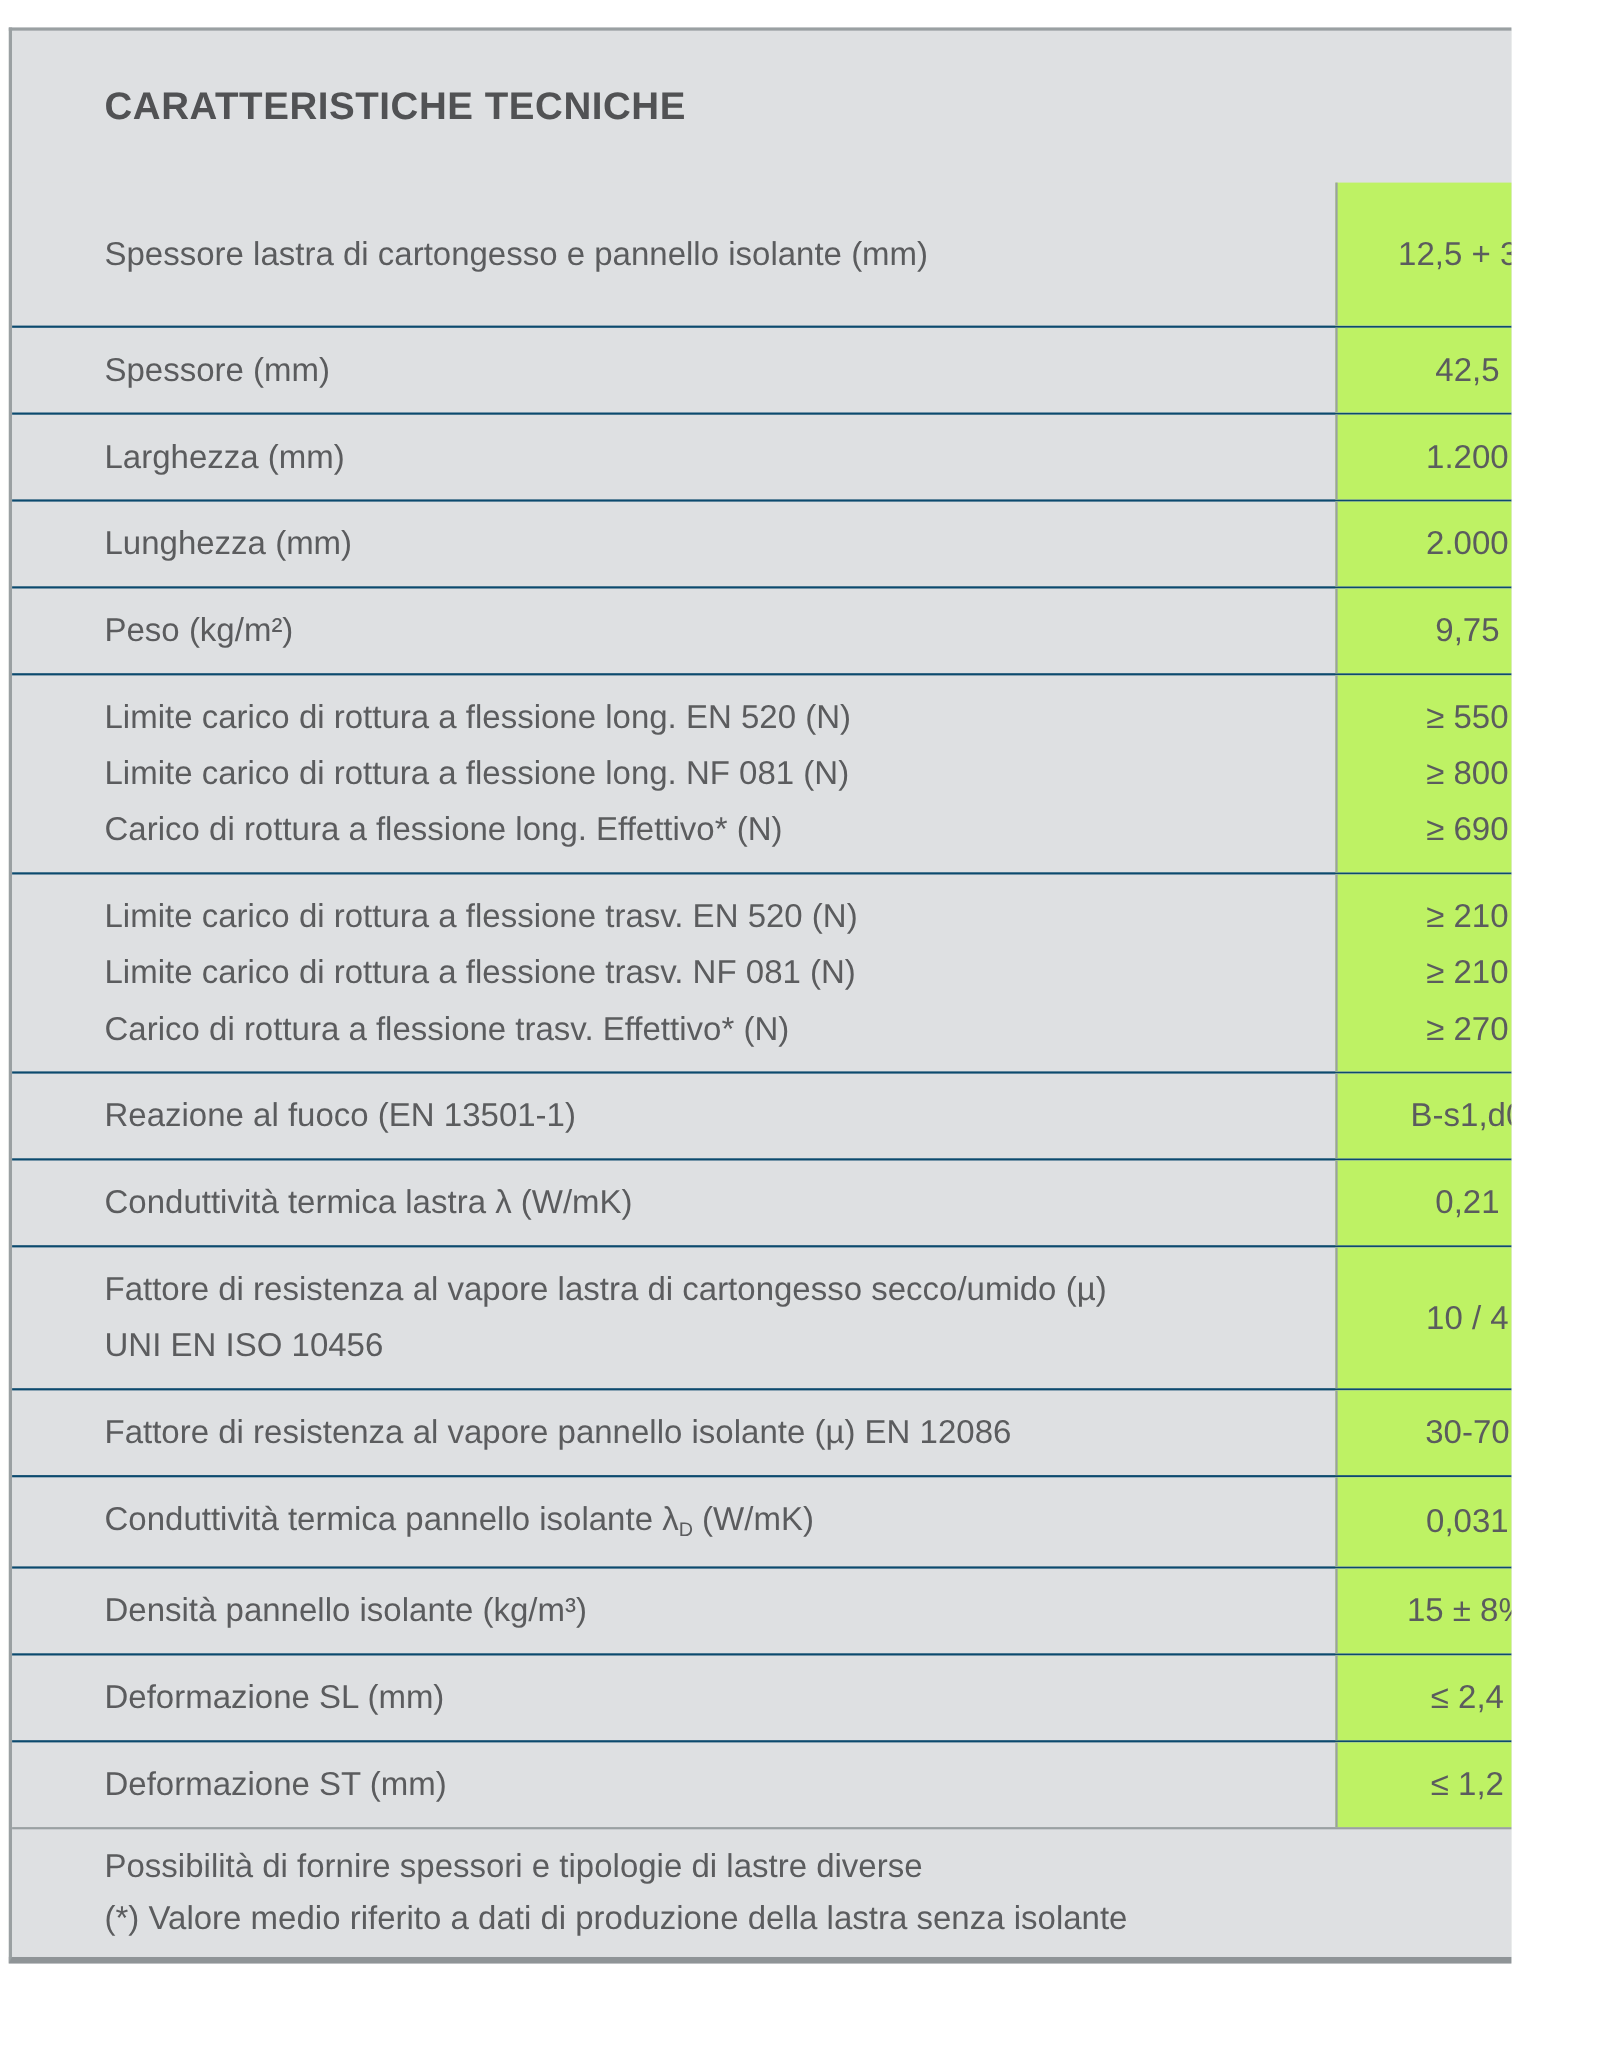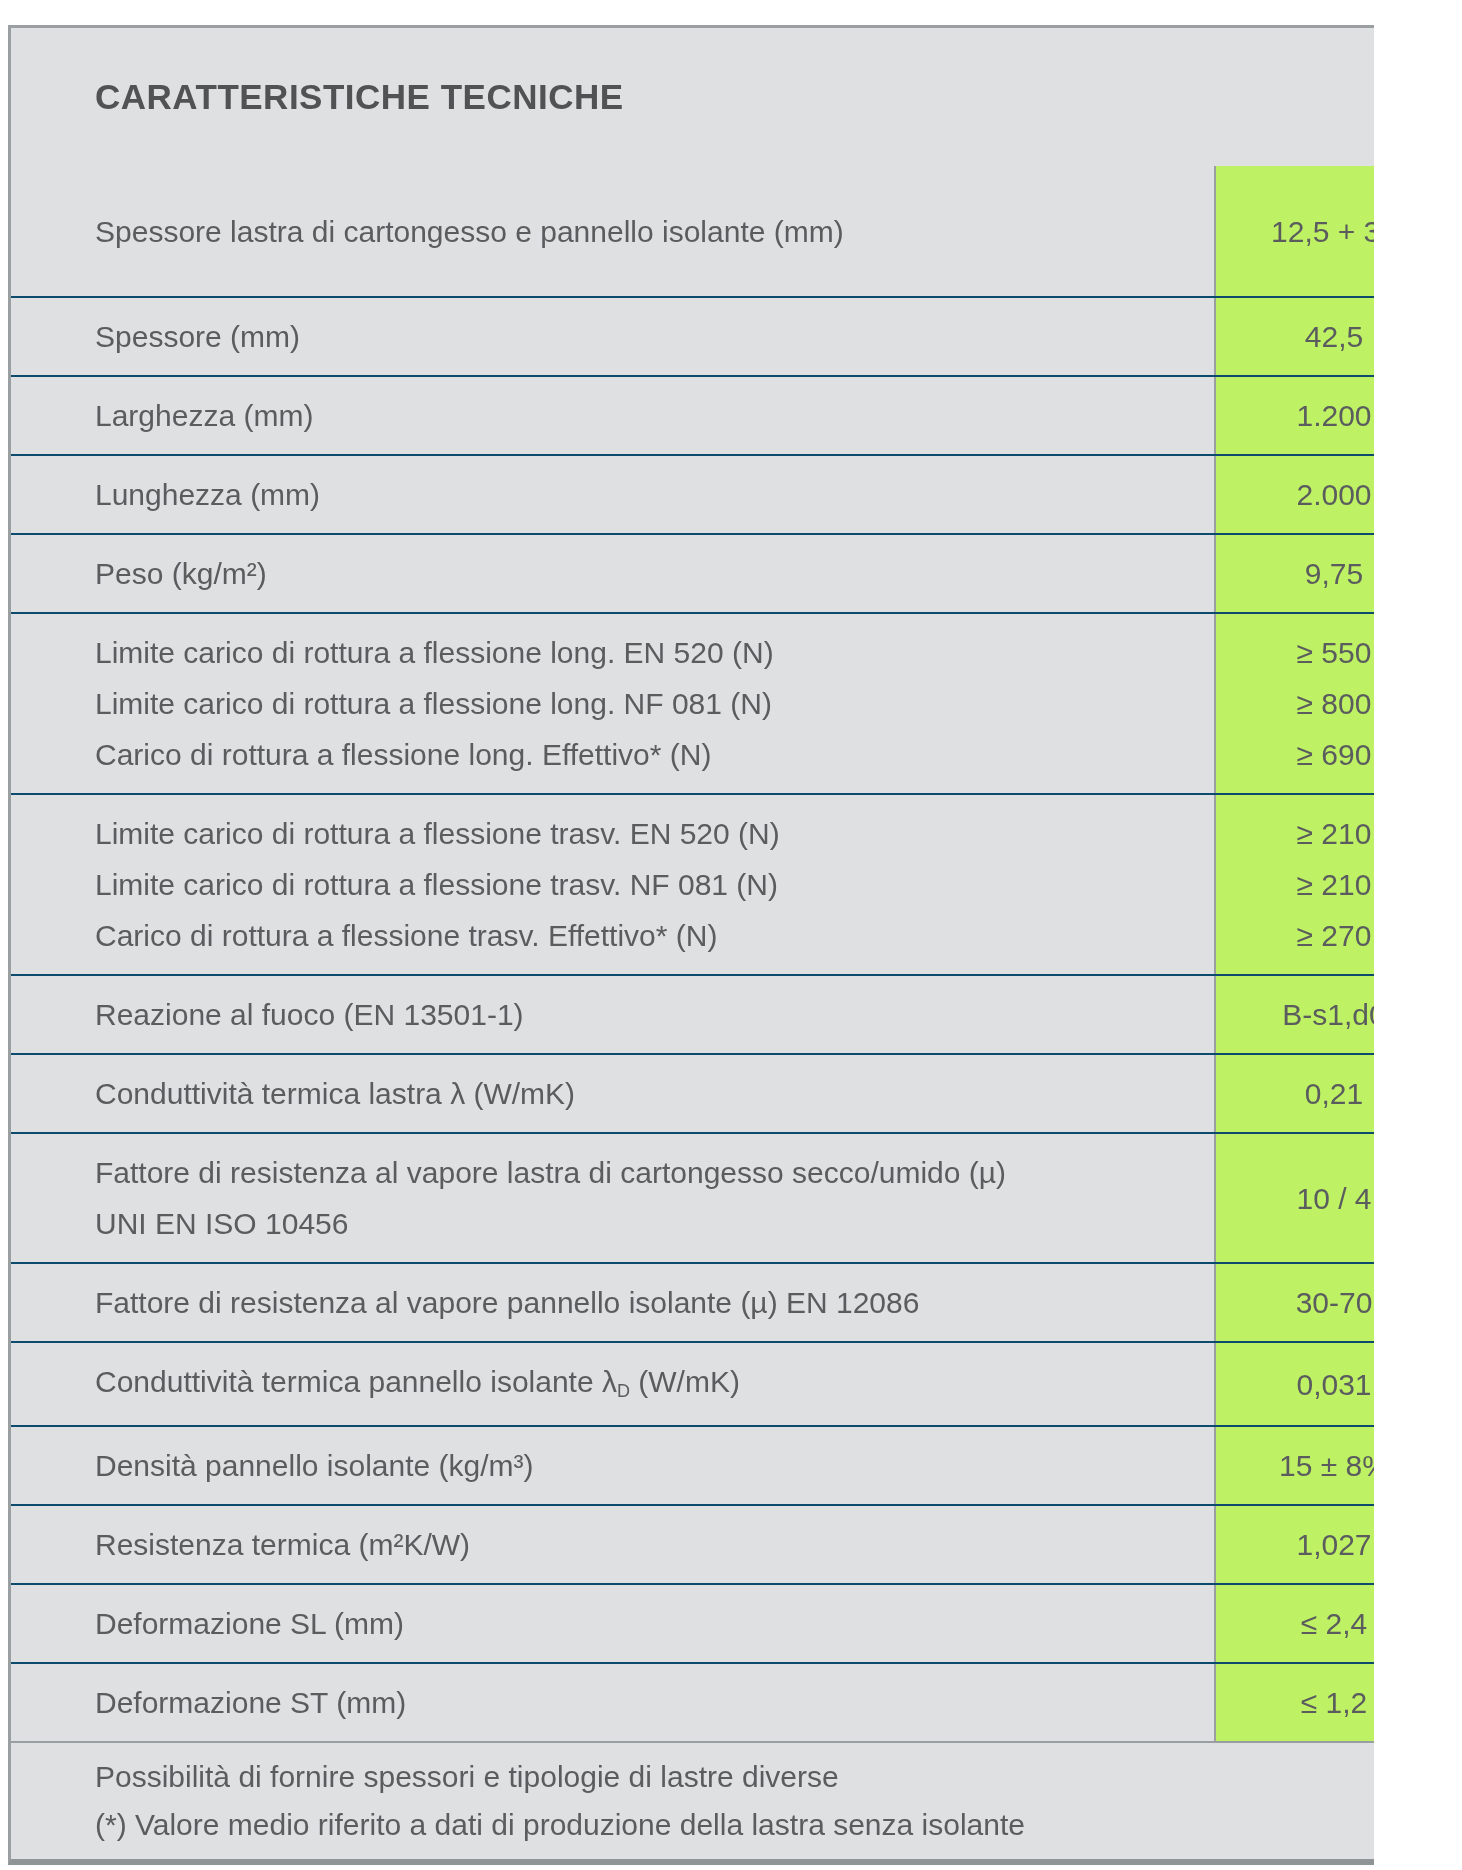--- a/index.html
+++ b/index.html
@@ -224,28 +224,20 @@
 
   <div class="row data-row">
     <div class="label-cell">
             <div class="cell-line">Densità pannello isolante (kg/m³)</div>
           </div>
     <div class="value-cell">
             <div class="cell-line">15 ± 8%</div>
           </div>
   </div>
 
-  <div class="row data-row">
-    <div class="label-cell">
-            <div class="cell-line">Resistenza termica (m²K/W)</div>
-          </div>
-    <div class="value-cell">
-            <div class="cell-line">1,027</div>
-          </div>
-  </div>
 
   <div class="row data-row">
     <div class="label-cell">
             <div class="cell-line">Deformazione SL (mm)</div>
           </div>
     <div class="value-cell">
             <div class="cell-line">≤ 2,4</div>
           </div>
   </div>
 

